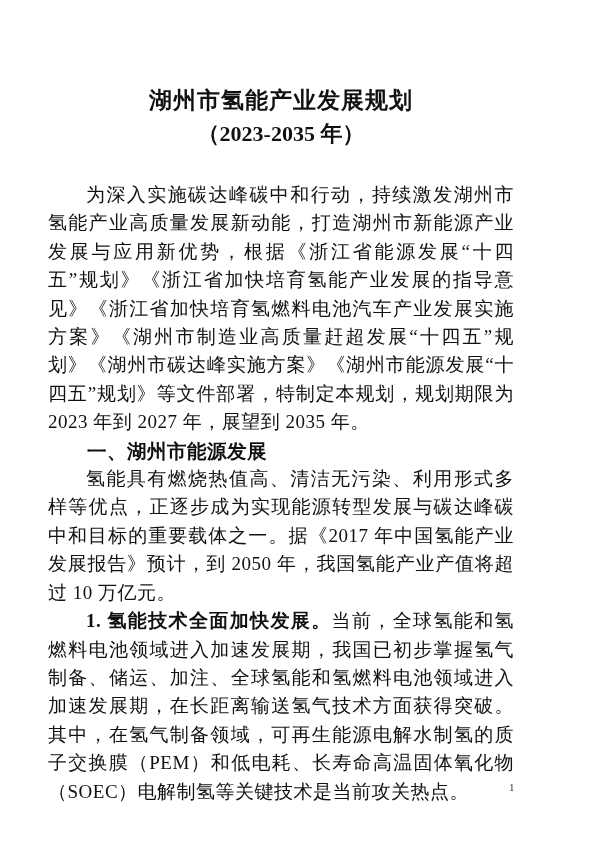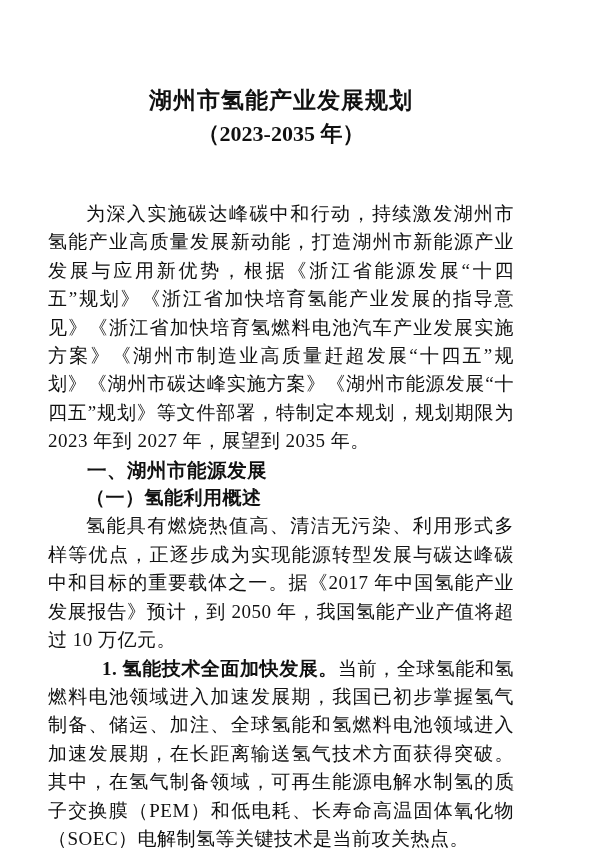--- a/index.html
+++ b/index.html
@@ -27,21 +27,21 @@
     font-weight: 700;
     line-height: 33px;
     text-align: center;
     letter-spacing: 1px;
   }
   .doc-subtitle {
     font-size: 22px;
     font-weight: 700;
     line-height: 33px;
     text-align: center;
-    margin-bottom: 50px;
+    margin-bottom: 31px;
   }
   .para {
     margin: 0;
     font-size: 19px;
     line-height: 28.4px;
     text-align: justify;
     text-justify: inter-character;
     text-indent: 2em;
     letter-spacing: 0.5px;
     word-break: break-all;
@@ -58,21 +58,20 @@
   .heading-2 {
     margin: 0;
     font-size: 19px;
     line-height: 28.4px;
     font-weight: 700;
     text-indent: 2em;
     letter-spacing: 0.5px;
   }
   .para .lead {
     font-weight: 700;
-    margin-left: 16px;
   }
   .page-number {
     position: absolute;
     left: 509px;
     top: 780px;
     font-size: 11px;
     line-height: 14px;
     color: #3a3a3a;
   }
 </style>
@@ -81,21 +80,20 @@
 
 <div class="page">
   <div class="content">
     <div class="doc-title">湖州市氢能产业发展规划</div>
     <div class="doc-subtitle">（2023-2035 年）</div>
 
     <p class="para">为深入实施碳达峰碳中和行动，持续激发湖州市氢能产业高质量发展新动能，打造湖州市新能源产业发展与应用新优势，根据《浙江省能源发展“十四五”规划》《浙江省加快培育氢能产业发展的指导意见》《浙江省加快培育氢燃料电池汽车产业发展实施方案》《湖州市制造业高质量赶超发展“十四五”规划》《湖州市碳达峰实施方案》《湖州市能源发展“十四五”规划》等文件部署，特制定本规划，规划期限为 2023 年到 2027 年，展望到 2035 年。</p>
 
     <h2 class="heading-1">一、湖州市能源发展</h2>
 
-    <h3 class="heading-2">（一）氢能利用概述</h3>
 
     <p class="para">氢能具有燃烧热值高、清洁无污染、利用形式多样等优点，正逐步成为实现能源转型发展与碳达峰碳中和目标的重要载体之一。据《2017 年中国氢能产业发展报告》预计，到 2050 年，我国氢能产业产值将超过 10 万亿元。</p>
 
     <p class="para"><span class="lead">1. 氢能技术全面加快发展。</span><span>当前，全球氢能和氢燃料电池领域进入加速发展期，我国已初步掌握氢气制备、储运、加注、全球氢能和氢燃料电池领域进入加速发展期，在长距离输送氢气技术方面获得突破。其中，在氢气制备领域，可再生能源电解水制氢的质子交换膜（PEM）和低电耗、长寿命高温固体氧化物（SOEC）电解制氢等关键技术是当前攻关热点。</span></p>
   </div>
 
   <div class="page-number">1</div>
 </div>
 
 </body></html>

